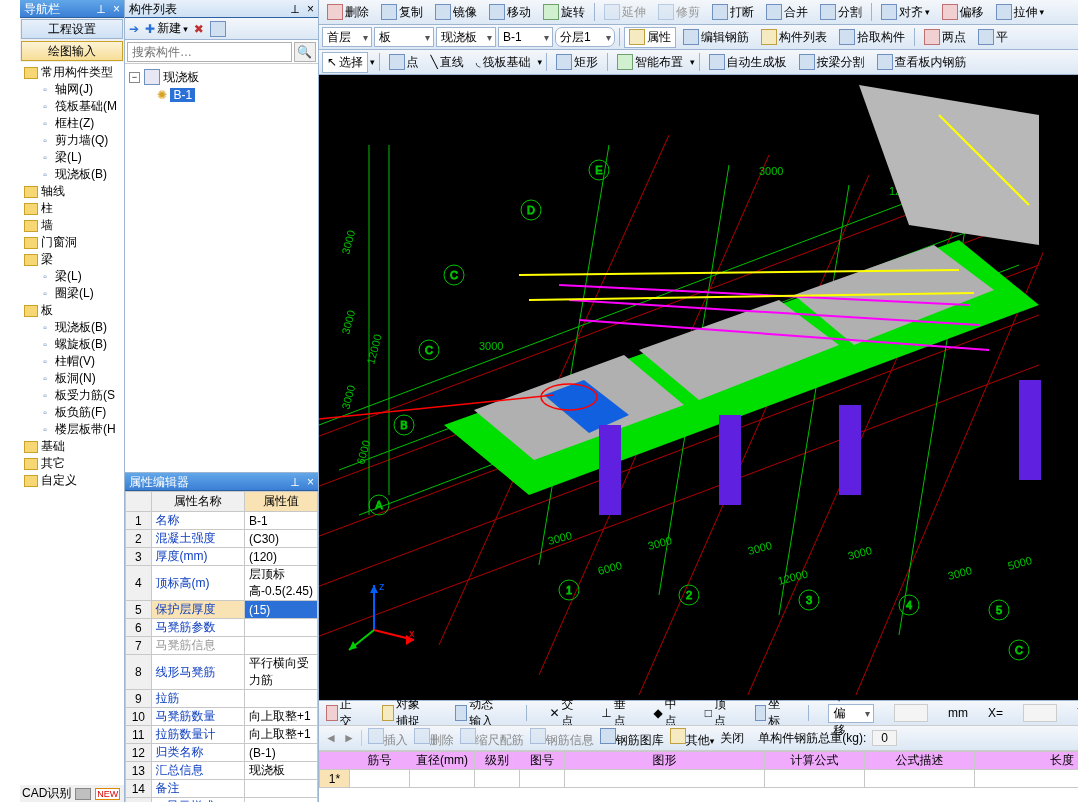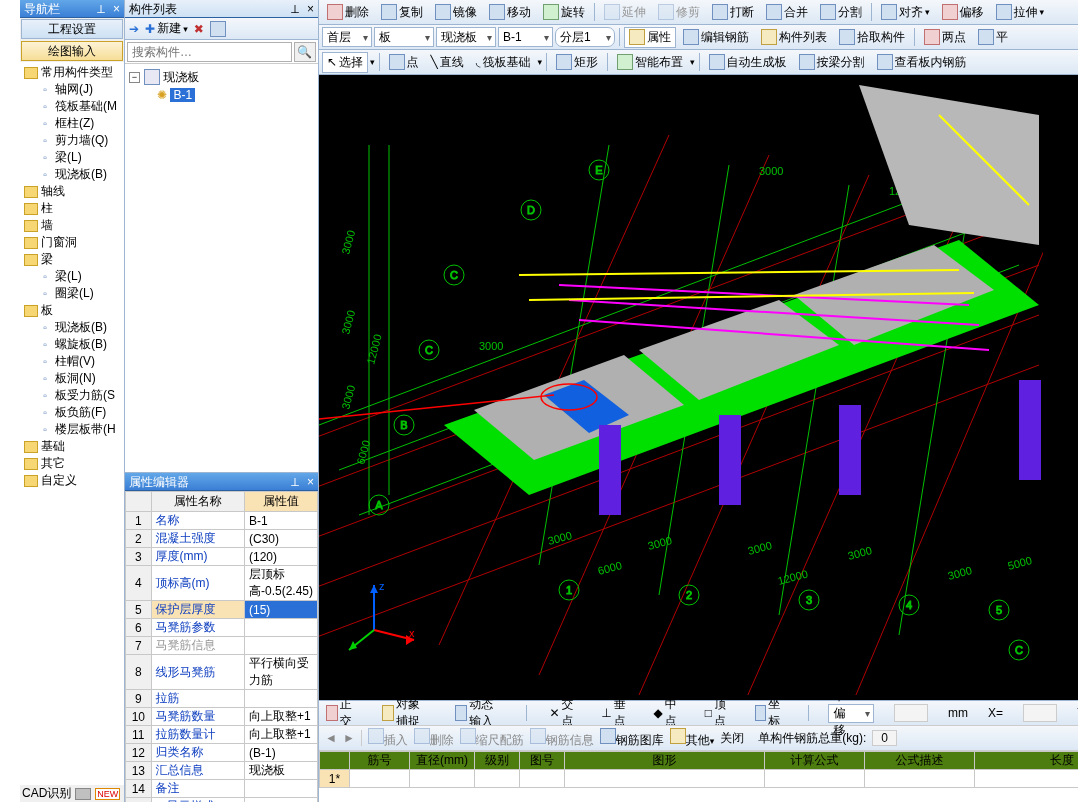--- a/index.html
+++ b/index.html
@@ -63,21 +63,21 @@
 .status-tb .btn { display:flex; align-items:center; gap:2px; cursor:pointer; padding:1px 3px;}
 .status-tb .sep { width:1px; height:16px; background:#9db5d1;}
 .status-tb .combo { border:1px solid #9db5d1; height:19px; padding:0 16px 0 4px; background:#fff; position:relative; display:inline-flex; align-items:center;}
 .status-tb .combo::after{content:"▾";position:absolute;right:3px;font-size:10px;color:#555;}
 .status-tb .coord { border:1px solid #ccc; width:45px; height:18px; background:#f4f4f4; padding:0 2px;}
 
 .rebar-tb { height:25px; background:linear-gradient(#f4f7fb,#dce8f5); border-top:1px solid #ccc; display:flex; align-items:center; gap:6px; padding:0 6px; font-size:12px;}
 .rebar-grid { height:52px; border-top:1px solid #ccc; background:#fff; font-size:12px;}
 .rebar-grid table { width:100%; border-collapse:collapse;}
 .rebar-grid th, .rebar-grid td { border:1px solid #c8c8c8; height:18px; font-weight:normal; text-align:center;}
-.rebar-grid th { background:#4d7c0f;}
+.rebar-grid th { background:#f0abfc;}
 .rebar-grid td.rn { background:#f9e2b3; width:30px;}
 
 .nav-left-cad { display:flex; align-items:center; gap:4px;}
 .greyico { width:16px; height:12px; background:#c0c0c0; border:1px solid #888;}
 .newtag { background:#fff; color:#d00; font-size:9px; border:1px solid #d80; padding:0 1px;}
 </style>
 </head>
 <body>
 
 <div class="main-wrap">

